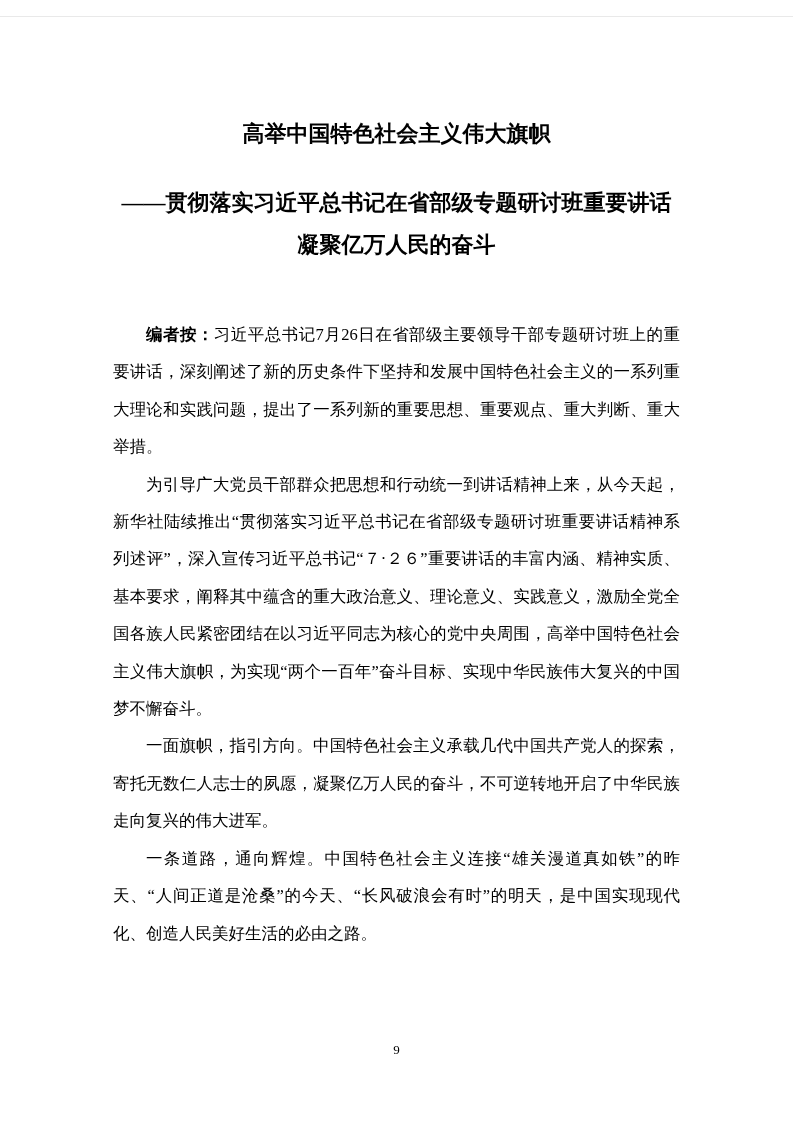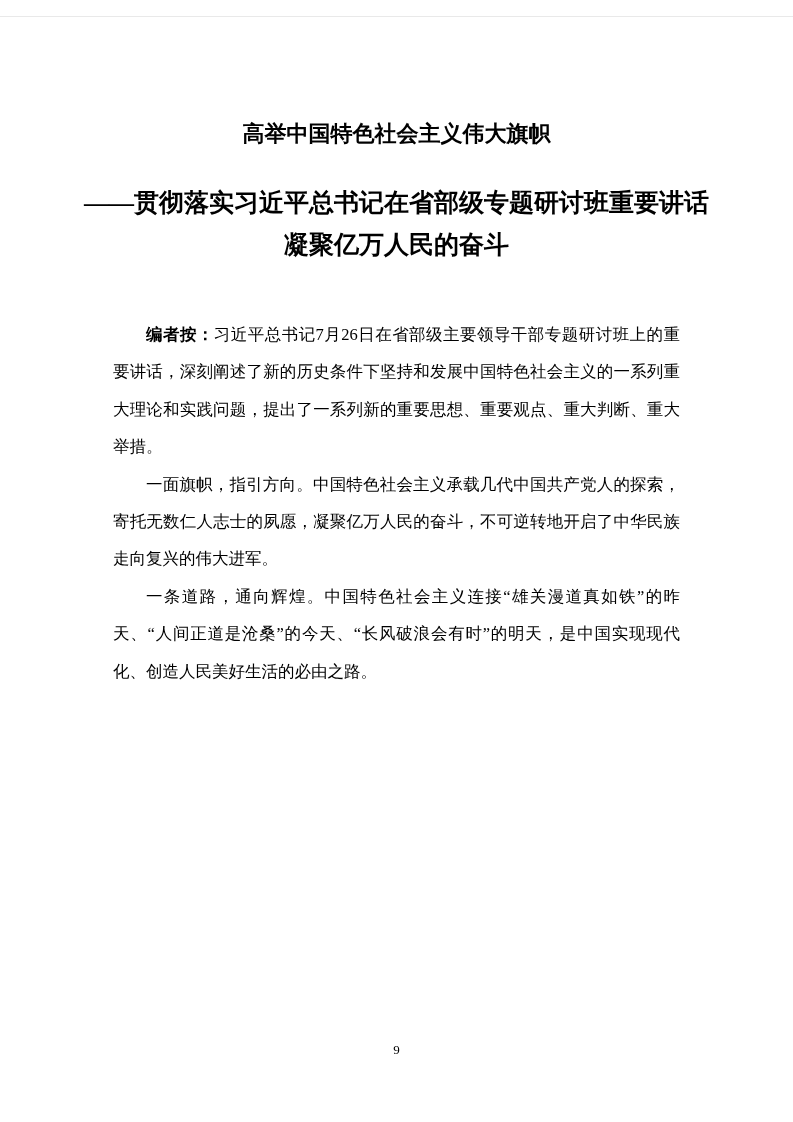--- a/index.html
+++ b/index.html
@@ -23,21 +23,21 @@
     padding-top: 102px;
     text-align: center;
     font-weight: bold;
   }
   .title-line1 {
     font-size: 22px;
     line-height: 30px;
     margin: 0 0 33px 0;
   }
   .title-line2, .title-line3 {
-    font-size: 25px;
+    font-size: 22px;
     line-height: 42px;
     margin: 0;
   }
   .content {
     position: absolute;
     top: 299px;
     left: 113px;
     width: 567px;
     font-size: 16.5px;
     line-height: 37.4px;
@@ -70,20 +70,21 @@
 
   <div class="title-block">
     <h1 class="title-line1">高举中国特色社会主义伟大旗帜</h1>
     <h2 class="title-line2">——贯彻落实习近平总书记在省部级专题研讨班重要讲话</h2>
     <h2 class="title-line3">凝聚亿万人民的奋斗</h2>
   </div>
 
   <div class="content">
     <p class="editor-note"><span class="editor-label">编者按：</span><span>习近平总书记7月26日在省部级主要领导干部专题研讨班上的重要讲话，深刻阐述了新的历史条件下坚持和发展中国特色社会主义的一系列重大理论和实践问题，提出了一系列新的重要思想、重要观点、重大判断、重大举措。</span></p>
 
+    <p>为引导广大党员干部群众把思想和行动统一到讲话精神上来，从今天起，新华社陆续推出“贯彻落实习近平总书记在省部级专题研讨班重要讲话精神系列述评”，深入宣传习近平总书记“７·２６”重要讲话的丰富内涵、精神实质、基本要求，阐释其中蕴含的重大政治意义、理论意义、实践意义，激励全党全国各族人民紧密团结在以习近平同志为核心的党中央周围，高举中国特色社会主义伟大旗帜，为实现“两个一百年”奋斗目标、实现中华民族伟大复兴的中国梦不懈奋斗。</p>
 
     <p>一面旗帜，指引方向。中国特色社会主义承载几代中国共产党人的探索，寄托无数仁人志士的夙愿，凝聚亿万人民的奋斗，不可逆转地开启了中华民族走向复兴的伟大进军。</p>
 
     <p>一条道路，通向辉煌。中国特色社会主义连接“雄关漫道真如铁”的昨天、“人间正道是沧桑”的今天、“长风破浪会有时”的明天，是中国实现现代化、创造人民美好生活的必由之路。</p>
   </div>
 
   <div class="page-number">9</div>
 
 </div>
 

